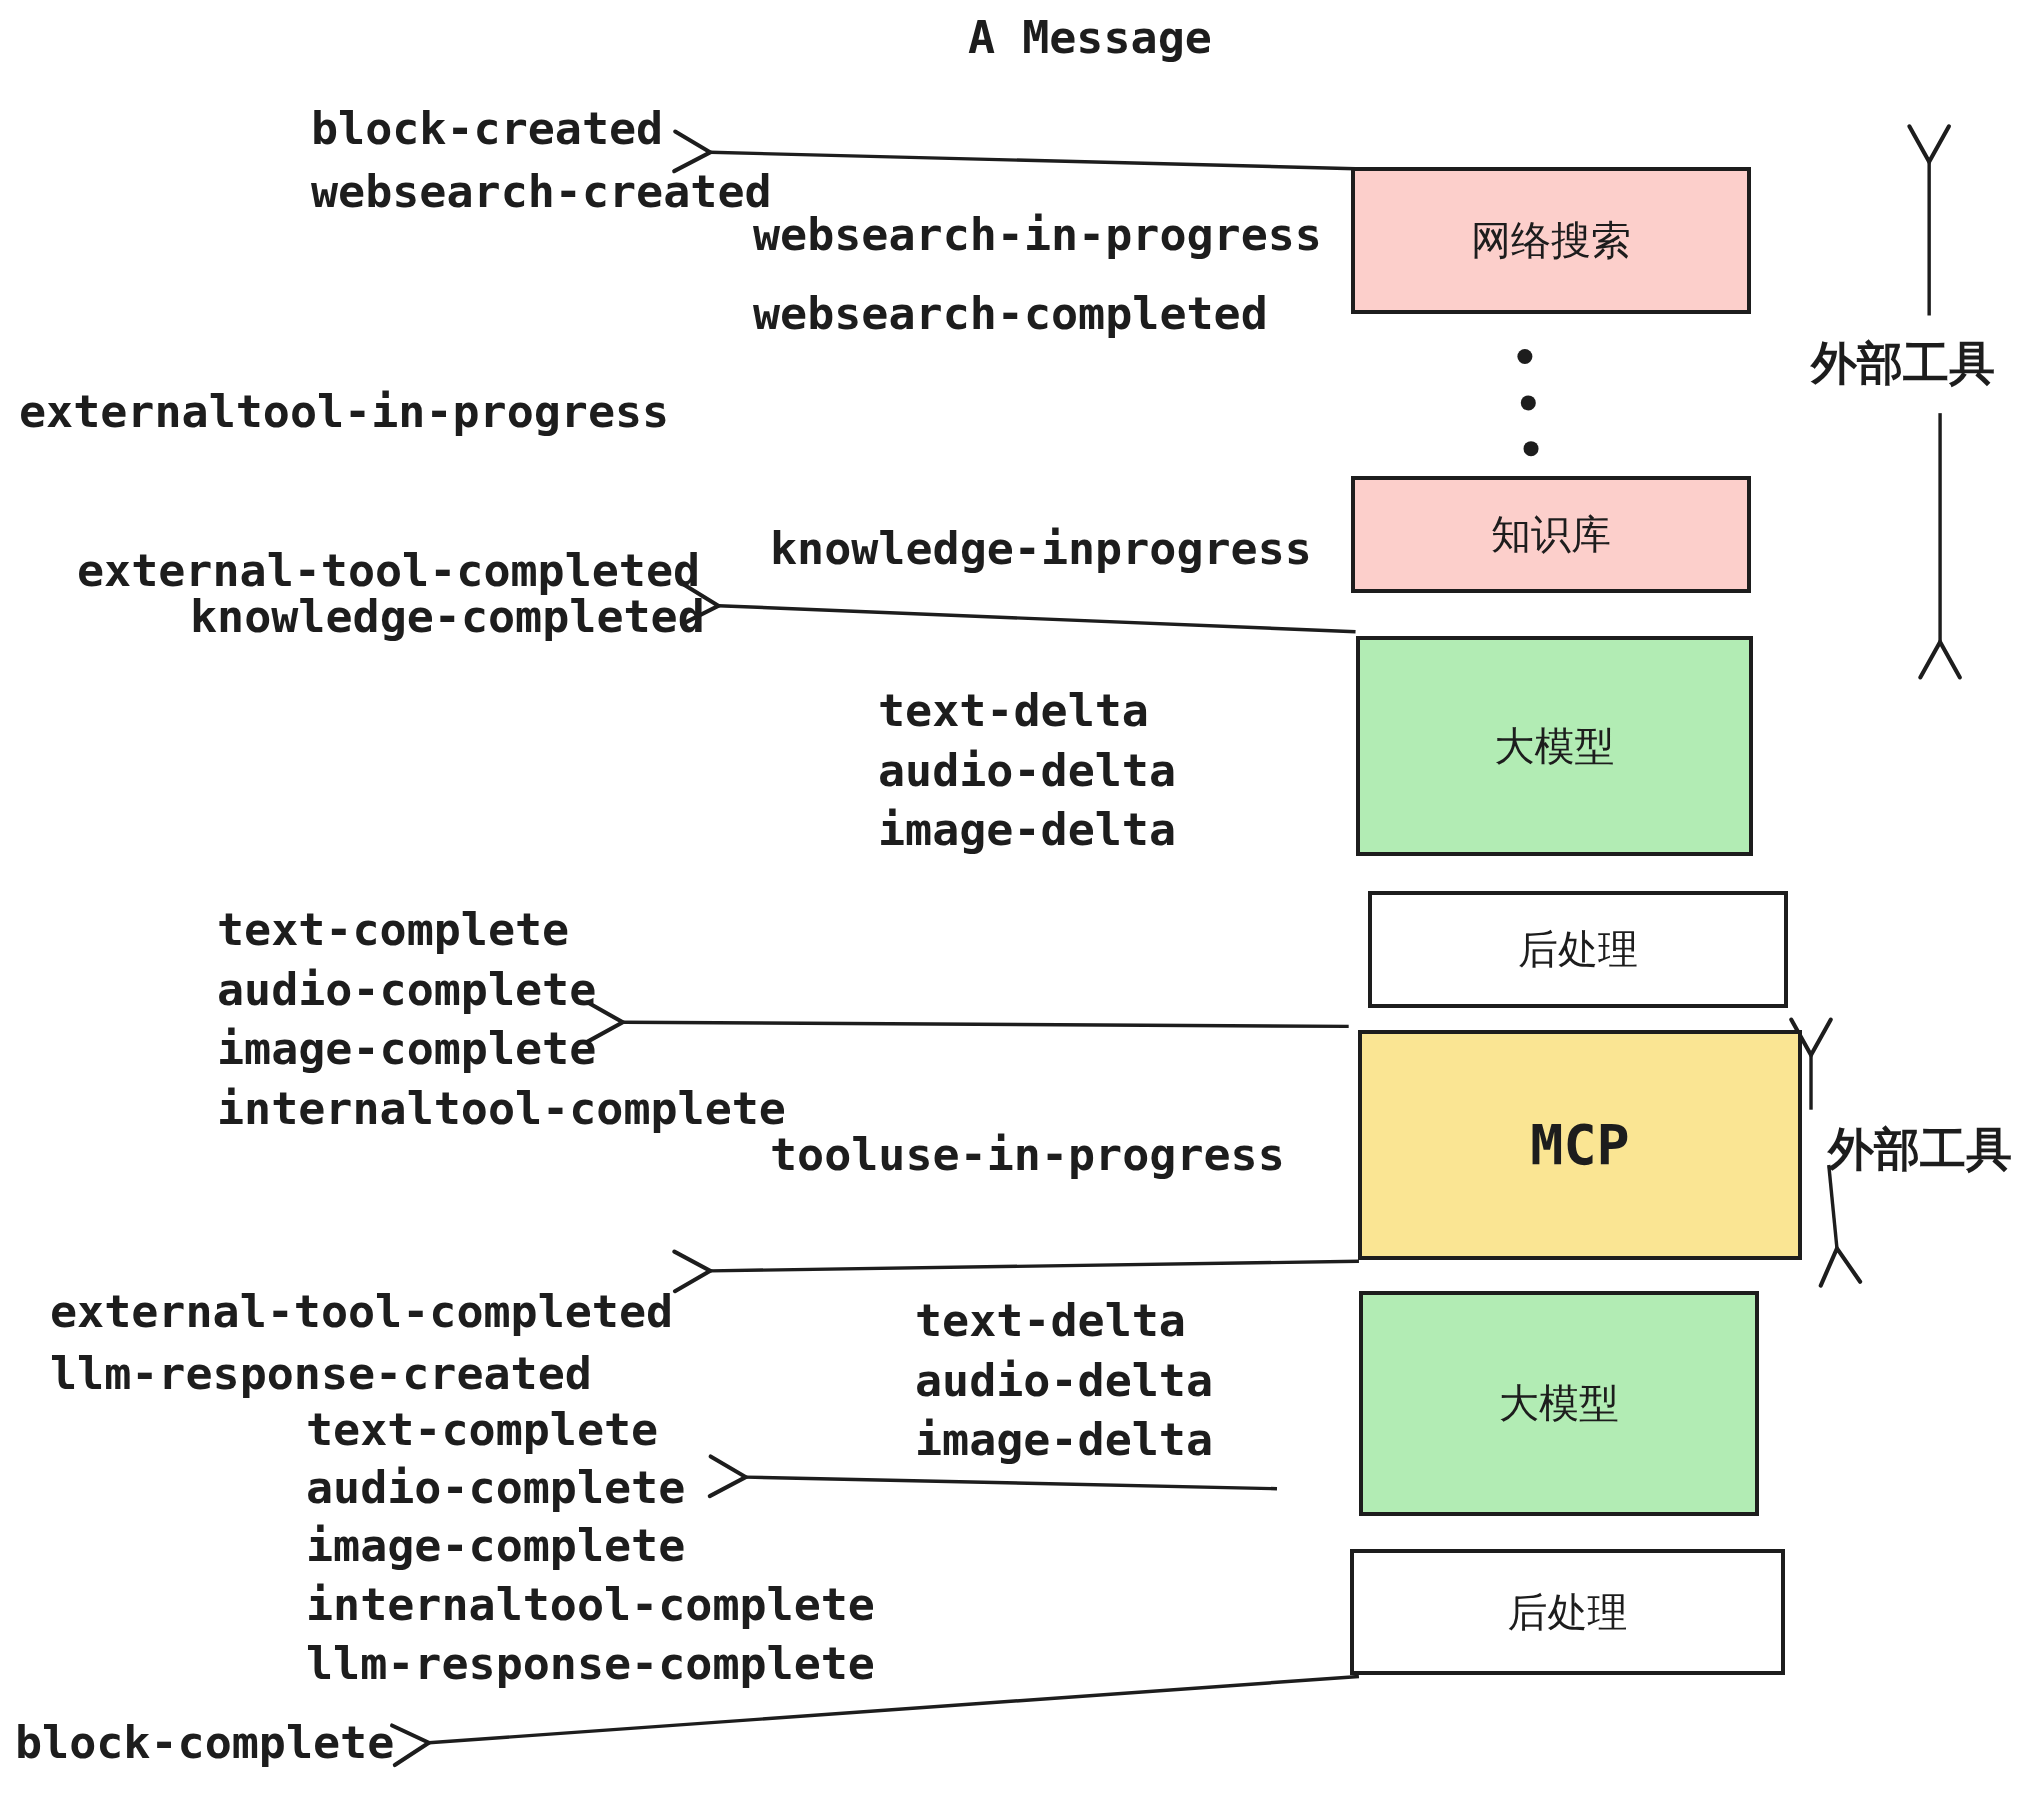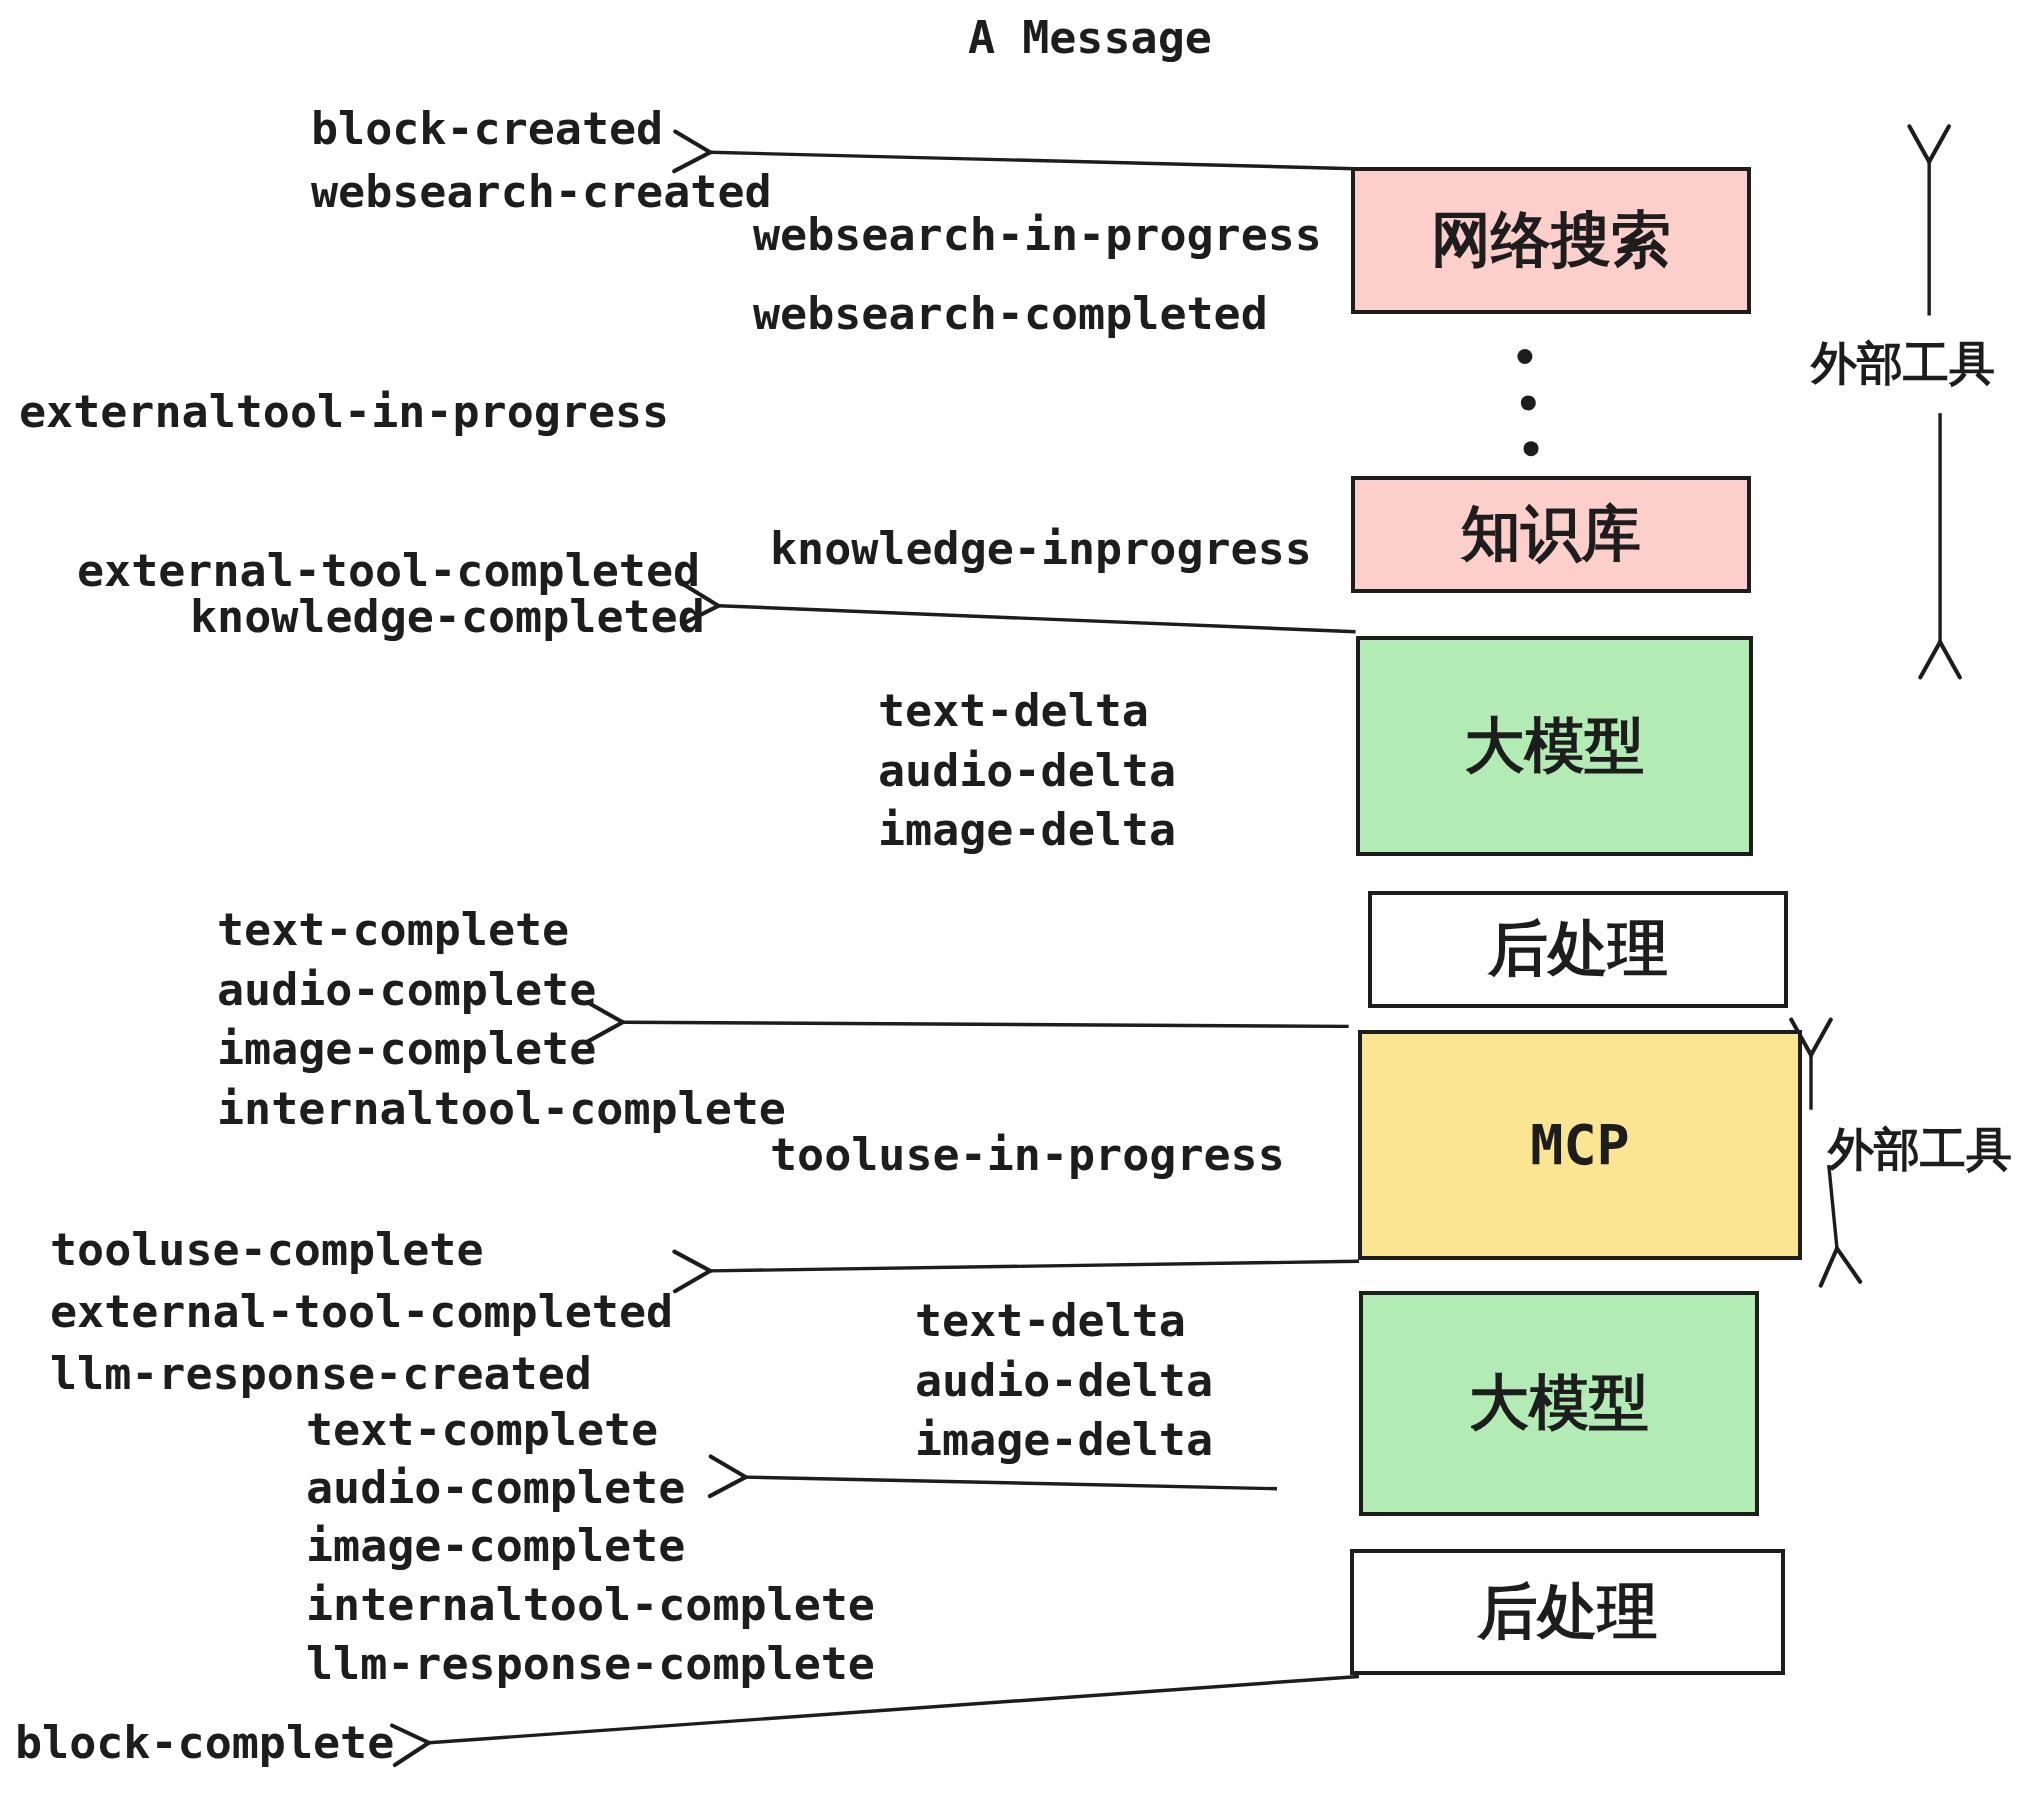--- a/index.html
+++ b/index.html
@@ -21,21 +21,21 @@
     position:absolute;
     font:700 45px/1 "DejaVu Sans Mono",monospace;
     white-space:nowrap;
     letter-spacing:0;
   }
   .box{
     position:absolute;box-sizing:border-box;
     border:4.1px solid #1d1d1d;
     display:flex;align-items:center;justify-content:center;
     font-family:"DejaVu Sans",sans-serif;
-    font-weight:700;font-size:60px;
+    font-weight:400;font-size:40px;
     color:#1d1d1d;
   }
   .pink{background:#fccfcb;}
   .green{background:#b2ecb4;}
   .yellow{background:#fae593;}
   .white{background:#ffffff;}
   .mcp-font{font-family:"DejaVu Sans Mono",monospace;font-weight:700;font-size:55px;}
   .side{
     position:absolute;
     font-family:Liberation Mono, monospace;
@@ -111,21 +111,20 @@
   <div class="evt e6">external-tool-completed</div>
   <div class="evt e7">knowledge-completed</div>
   <div class="evt e8">text-delta</div>
   <div class="evt e9">audio-delta</div>
   <div class="evt e10">image-delta</div>
   <div class="evt e11">text-complete</div>
   <div class="evt e12">audio-complete</div>
   <div class="evt e13">image-complete</div>
   <div class="evt e14">internaltool-complete</div>
   <div class="evt e15">tooluse-in-progress</div>
-  <div class="evt e16">tooluse-complete</div>
   <div class="evt e17">external-tool-completed</div>
   <div class="evt e18">llm-response-created</div>
   <div class="evt e19">text-delta</div>
   <div class="evt e20">audio-delta</div>
   <div class="evt e21">image-delta</div>
   <div class="evt e22">text-complete</div>
   <div class="evt e23">audio-complete</div>
   <div class="evt e24">image-complete</div>
   <div class="evt e25">internaltool-complete</div>
   <div class="evt e26">llm-response-complete</div>

